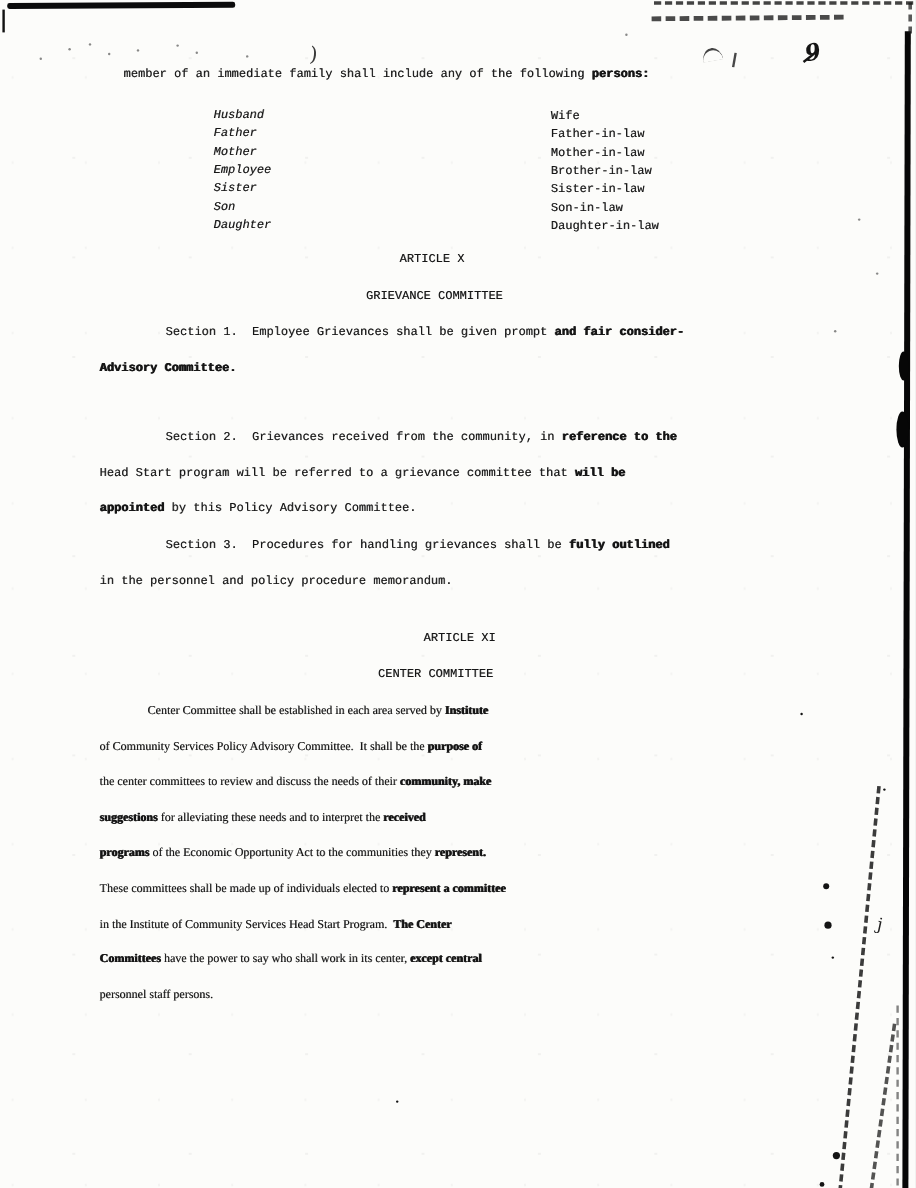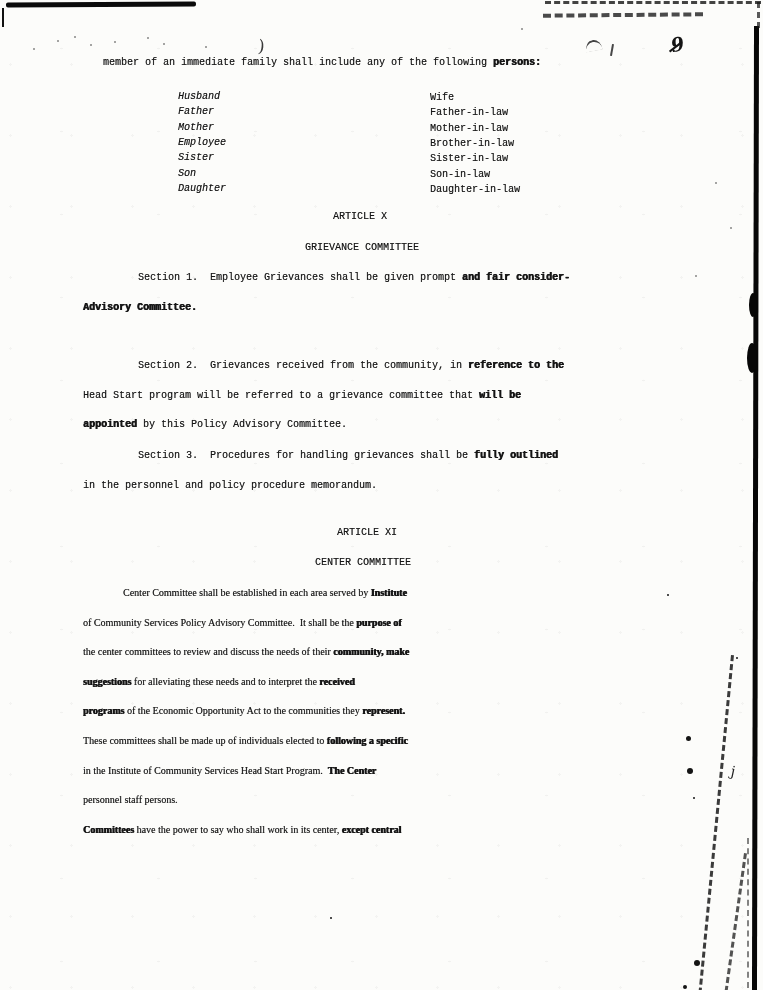--- a/index.html
+++ b/index.html
@@ -105,21 +105,21 @@
 
   <div class="typew" style="left:178px;top:91px;font-style:italic;">
       <div class="litem">Husband</div>
       <div class="litem">Father</div>
       <div class="litem">Mother</div>
       <div class="litem">Employee</div>
       <div class="litem">Sister</div>
       <div class="litem">Son</div>
       <div class="litem">Daughter</div>
     </div>
-  <div class="typew" style="left:430px;top:92px;">
+  <div class="typew" style="left:459px;top:92px;">
       <div class="litem">Wife</div>
       <div class="litem">Father-in-law</div>
       <div class="litem">Mother-in-law</div>
       <div class="litem">Brother-in-law</div>
       <div class="litem">Sister-in-law</div>
       <div class="litem">Son-in-law</div>
       <div class="litem">Daughter-in-law</div>
     </div>
 
   <div class="typew heading" style="left:333px;top:211px;">ARTICLE X</div>
@@ -132,28 +132,28 @@
   <div class="typew" style="left:83px;top:360px;--indent:55px;">
       <div class="tline"><span>Section 2.  Grievances received from the community, in </span><span class="em">reference to the</span></div>
       <div class="tline"><span>Head Start program will be referred to a grievance committee that </span><span class="em">will be</span></div>
       <div class="tline"><span class="em">appointed</span><span> by this Policy Advisory Committee.</span></div>
     </div>
   <div class="typew" style="left:83px;top:450px;--indent:55px;">
       <div class="tline"><span>Section 3.  Procedures for handling grievances shall be </span><span class="em">fully outlined</span></div>
       <div class="tline"><span>in the personnel and policy procedure memorandum.</span></div>
     </div>
 
-  <div class="typew heading" style="left:337px;top:527px;text-align:center;">ARTICLE XI</div>
+  <div class="typew heading" style="left:353px;top:527px;text-align:center;">ARTICLE XI</div>
   <div class="typew heading" style="left:315px;top:557px;">CENTER COMMITTEE</div>
 
   <div class="typew" style="left:83px;top:587px;font-family:Liberation Serif, serif;--indent:40px;">
       <div class="tline"><span>Center Committee shall be established in each area served by </span><span class="em">Institute</span></div>
       <div class="tline"><span>of Community Services Policy Advisory Committee.  It shall be the </span><span class="em">purpose of</span></div>
       <div class="tline"><span>the center committees to review and discuss the needs of their </span><span class="em">community, make</span></div>
       <div class="tline"><span class="em">suggestions</span><span> for alleviating these needs and to interpret the </span><span class="em">received</span></div>
       <div class="tline"><span class="em">programs</span><span> of the Economic Opportunity Act to the communities they </span><span class="em">represent.</span></div>
-      <div class="tline"><span>These committees shall be made up of individuals elected to </span><span class="em">following a specific</span></div>
+      <div class="tline"><span>These committees shall be made up of individuals elected to </span><span class="em">represent a committee</span></div>
       <div class="tline"><span>in the Institute of Community Services Head Start Program.  </span><span class="em">The Center</span></div>
+      <div class="tline"><span class="em">Committees</span><span> have the power to say who shall work in its center, </span><span class="em">except central</span></div>
       <div class="tline"><span>personnel staff persons.</span></div>
-      <div class="tline"><span class="em">Committees</span><span> have the power to say who shall work in its center, </span><span class="em">except central</span></div>
     </div>
 
 </div>
 
 </body></html>

